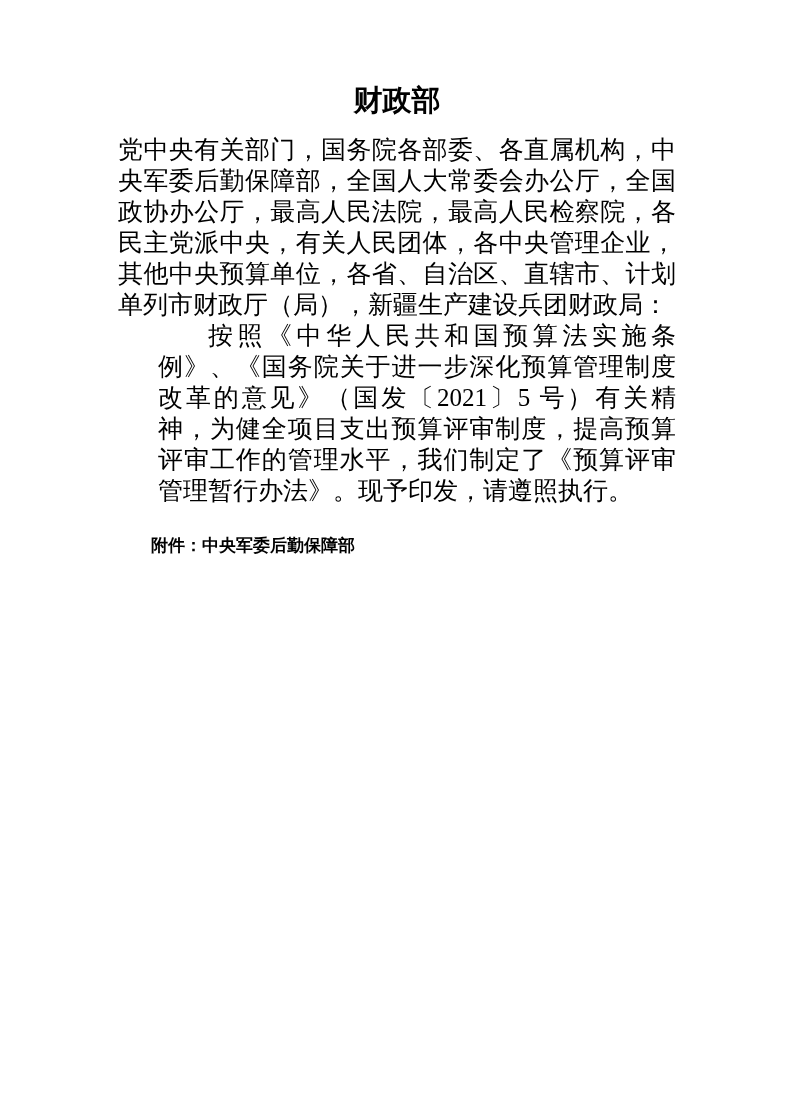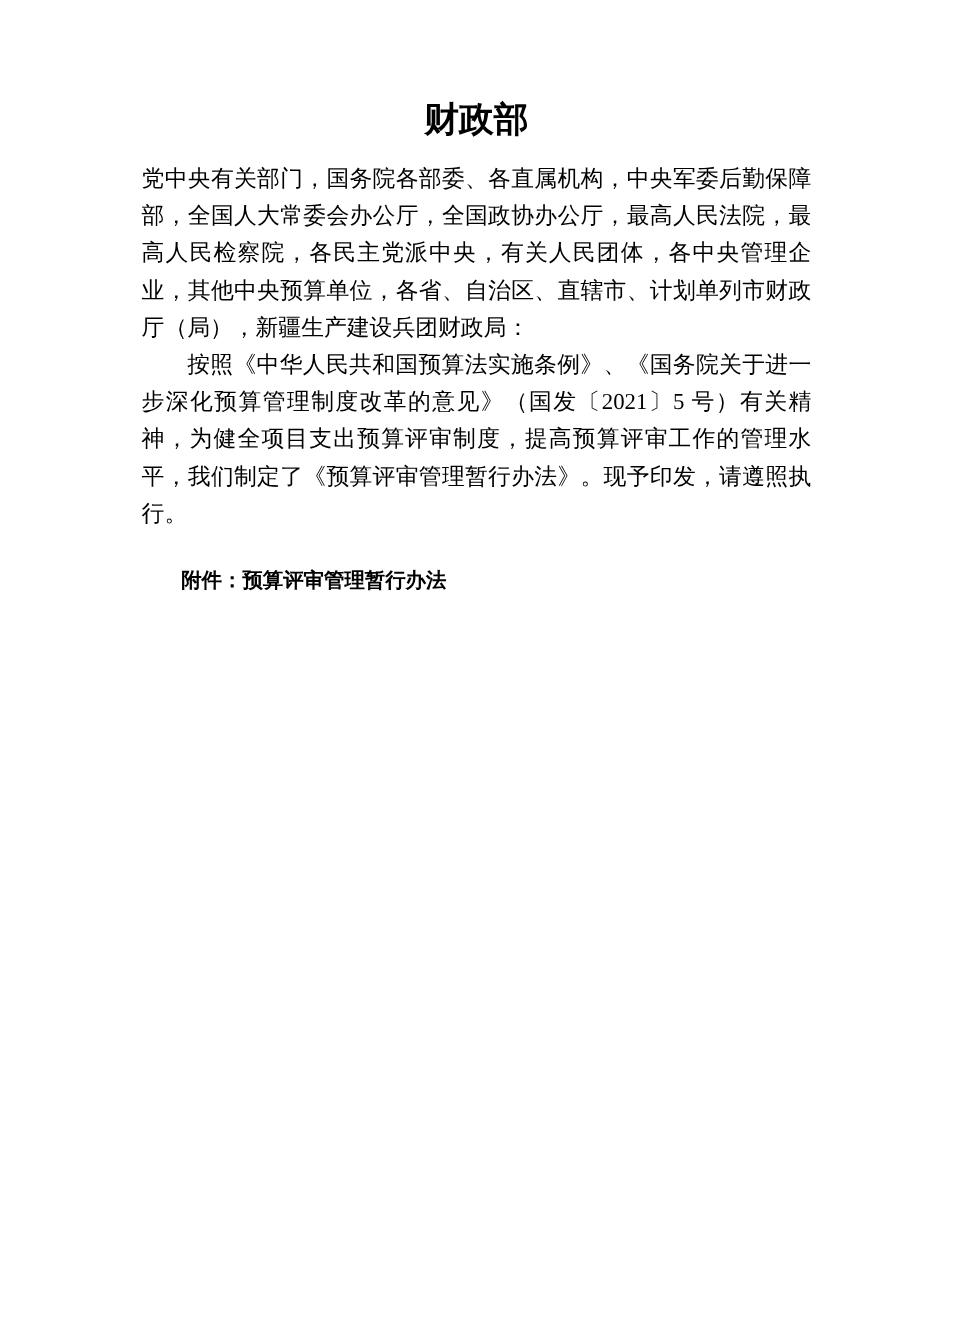--- a/index.html
+++ b/index.html
@@ -32,27 +32,28 @@
     margin-top: 30px;
     white-space: nowrap;
   }
   .doc-meta-line .doc-date {
     margin-left: 38px;
   }
   .body-text {
     margin-top: 12px;
   }
   .para {
-    font-size: 19px;
+    font-size: 25px;
     line-height: 31px;
     text-align: justify;
     margin: 0;
   }
   .para.indent {
     text-indent: 2em;
+    margin-left: 40px;
   }
   .attachment-line {
     margin-top: 28px;
     font-size: 17px;
     font-weight: bold;
     line-height: 24px;
     padding-left: 33px;
   }
 </style>
 </head>
@@ -63,15 +64,15 @@
   <h1 class="doc-title">
     <span>财政部</span><br>
   </h1>
 
 
   <div class="body-text">
     <p class="para">党中央有关部门，国务院各部委、各直属机构，中央军委后勤保障部，全国人大常委会办公厅，全国政协办公厅，最高人民法院，最高人民检察院，各民主党派中央，有关人民团体，各中央管理企业，其他中央预算单位，各省、自治区、直辖市、计划单列市财政厅（局），新疆生产建设兵团财政局：</p>
     <p class="para indent">按照《中华人民共和国预算法实施条例》、《国务院关于进一步深化预算管理制度改革的意见》（国发〔2021〕5 号）有关精神，为健全项目支出预算评审制度，提高预算评审工作的管理水平，我们制定了《预算评审管理暂行办法》。现予印发，请遵照执行。</p>
   </div>
 
-  <div class="attachment-line">附件：预算评审管理暂行办法</div>
+  <div class="attachment-line">附件：中央军委后勤保障部</div>
 
 </div>
 
 </body></html>

